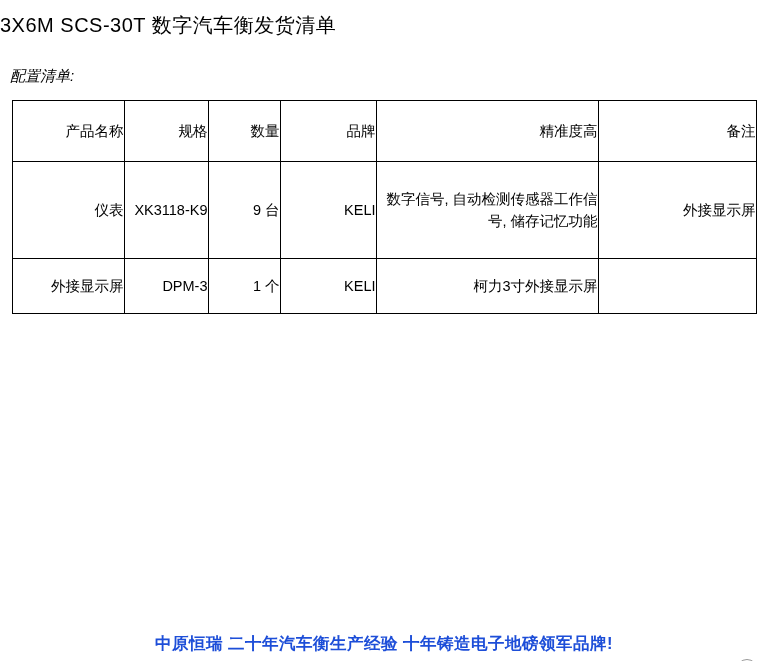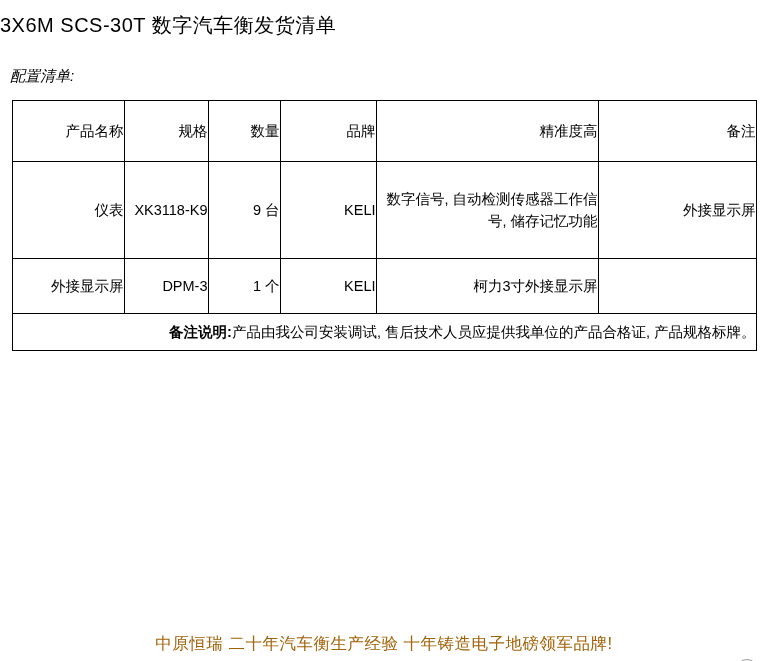--- a/index.html
+++ b/index.html
@@ -69,22 +69,22 @@
   }
   .note-cell .note-label {
     font-weight: bold;
   }
   .footer-slogan {
     position: absolute;
     left: 0;
     right: 0;
     bottom: 18px;
     text-align: center;
-    color: #a16207;
-    font-weight: normal;
+    color: #1d4ed8;
+    font-weight: bold;
     font-size: 16.5px;
     letter-spacing: 0.5px;
   }
   .corner-mark {
     position: absolute;
     right: 10px;
     bottom: 0px;
     width: 22px;
     height: 14px;
     overflow: hidden;
@@ -137,25 +137,20 @@
         <td>外接显示屏</td>
       </tr>
       <tr class="row-short">
         <td>外接显示屏</td>
         <td>DPM-3</td>
         <td>1 个</td>
         <td>KELI</td>
         <td>柯力3寸外接显示屏</td>
         <td></td>
       </tr>
-      <tr>
-        <td class="note-cell" colspan="6">
-          <span class="note-label">备注说明:</span><span>产品由我公司安装调试, 售后技术人员应提供我单位的产品合格证, 产品规格标牌。</span>
-        </td>
-      </tr>
     </tbody>
   </table>
 
   <div class="footer-slogan">中原恒瑞 二十年汽车衡生产经验 十年铸造电子地磅领军品牌!</div>
 
   <div class="corner-mark">
     <span class="arc"></span>
   </div>
 
 </div>

